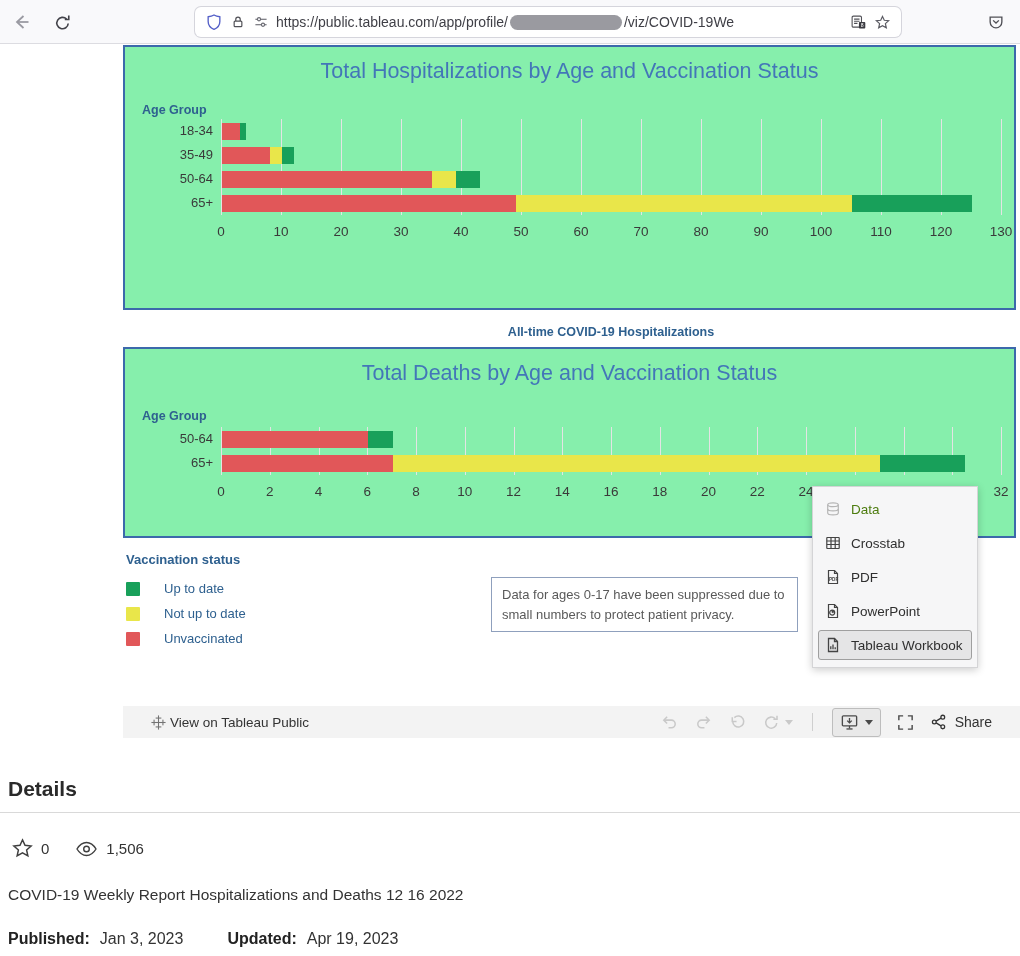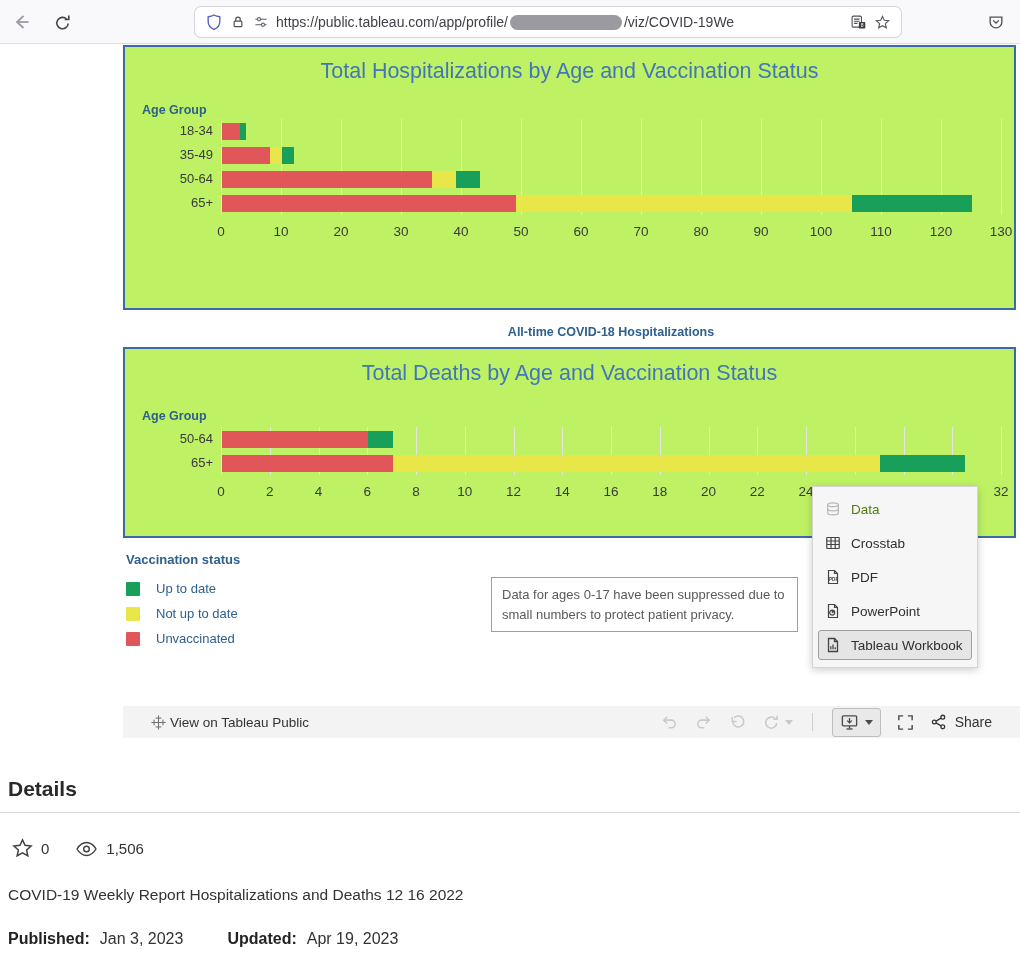--- a/index.html
+++ b/index.html
@@ -8,39 +8,39 @@
 
   
   .browser-bar { position:absolute; top:0; left:0; width:1020px; height:44px; background:#f9f9fb; border-bottom:1px solid #dcdce1; }
   .nav-btn { position:absolute; top:10px; width:24px; height:24px; display:flex; align-items:center; justify-content:center; border-radius:4px; }
   .url-bar { position:absolute; left:195px; top:7px; width:706px; height:30px; background:#fff; border-radius:6px; box-shadow:0 0 0 1px #d5d5dc; display:flex; align-items:center; padding:0 10px; gap:7px; font-size:14px; color:#3f3f46; white-space:nowrap; }
   .url-text { display:flex; align-items:center; }
   .redacted-blob { display:inline-block; width:112px; height:15px; background:#9a9aa0; border-radius:8px; margin:0 2px; }
   .url-spacer { flex:1; }
 
   
-  .chart-box { position:absolute; left:123px; width:893px; border:2px solid #3c69ab; background:#bef264; }
+  .chart-box { position:absolute; left:123px; width:893px; border:2px solid #3c69ab; background:#86efac; }
   #chart-0 { top:45px; height:265px; }
   #chart-1 { top:347px; height:191px; }
   .chart-title { position:absolute; top:12px; left:0; right:0; text-align:center; font-size:21.5px; font-weight:500; color:#4376b8; }
   .y-label { position:absolute; left:17px; font-size:12.5px; font-weight:bold; color:#2e608f; }
   #chart-0 .y-label { top:56px; } #chart-1 .y-label { top:60px; }
   .plot { position:absolute; left:96px; width:780px; }
   #chart-0 .plot { top:72px; } #chart-1 .plot { top:78px; }
   .gridline { position:absolute; top:0; width:1px; background:#e4e4e4; }
   .tick-label { position:absolute; width:40px; text-align:center; font-size:13.5px; color:#3a3a3a; }
   .row-label { position:absolute; left:-102px; width:94px; text-align:right; font-size:13px; color:#3a3a3a; }
   .bar-row { position:absolute; left:1px; height:17px; display:flex; }
   .bar-seg { height:17px; }
   .x-title { position:absolute; left:96px; width:780px; text-align:center; font-size:12.5px; font-weight:bold; color:#2e608f; }
   #chart-0 .x-title { top:278px; } #chart-1 .x-title { top:242px; }
 
   .legend { position:absolute; left:126px; top:552px; }
   .legend-title { font-size:13px; font-weight:bold; color:#2e608f; margin-bottom:9px; }
-  .legend-item { display:flex; align-items:center; gap:16px; height:25px; }
+  .legend-item { display:flex; align-items:center; gap:24px; height:25px; }
   .legend-swatch { width:14px; height:14px; border-radius:1px; flex:none; }
   .legend-label { font-size:13px; color:#2e608f; }
 
   .note-box { position:absolute; left:491px; top:577px; width:307px; border:1px solid #8fa0bd; padding:7px 10px; font-size:13px; color:#595959; line-height:1.5; background:#fff; }
 
   
   .download-menu { position:absolute; left:812px; top:486px; width:166px; background:#f6f6f7; border:1px solid #d4d4d6; box-shadow:0 2px 8px rgba(0,0,0,0.2); padding:5px 0; z-index:20; }
   .menu-item { height:34px; display:flex; align-items:center; gap:10px; padding:0 12px; font-size:13.5px; color:#2f2f2f; cursor:default; }
   .menu-item.disabled { color:#4d7c0f; }
   .menu-item.selected { height:30px; margin:2px 5px; padding:0 6px; border:1px solid #9f9f9f; background:#e5e5e6; border-radius:3px; }
@@ -174,21 +174,21 @@
         <div class="bar-seg" style="width: 24px; background: rgb(233, 230, 74);"></div>
         <div class="bar-seg" style="width: 24px; background: rgb(24, 160, 90);"></div>
       </div>
       <div class="row-label" style="top: 76px;">65+</div>
       <div class="bar-row" style="top: 75.5px;">
         <div class="bar-seg" style="width: 294px; background: rgb(225, 87, 89);"></div>
         <div class="bar-seg" style="width: 336px; background: rgb(233, 230, 74);"></div>
         <div class="bar-seg" style="width: 120px; background: rgb(24, 160, 90);"></div>
       </div>
     </div>
-  <div class="x-title">All-time COVID-18 Hospitalizations</div>
+  <div class="x-title">All-time COVID-19 Hospitalizations</div>
 </section>
 
 <section class="chart-box" id="chart-1">
   <h2 class="chart-title">Total Deaths by Age and Vaccination Status</h2>
   <div class="y-label">Age Group</div>
   <div class="plot" style="height: 88px;">
       <div class="gridline" style="left: 0px; height: 48px;"></div>
       <div class="tick-label" style="left: -20px; top: 57px;">0</div>
       <div class="gridline" style="left: 48.75px; height: 48px;"></div>
       <div class="tick-label" style="left: 28.75px; top: 57px;">2</div>

